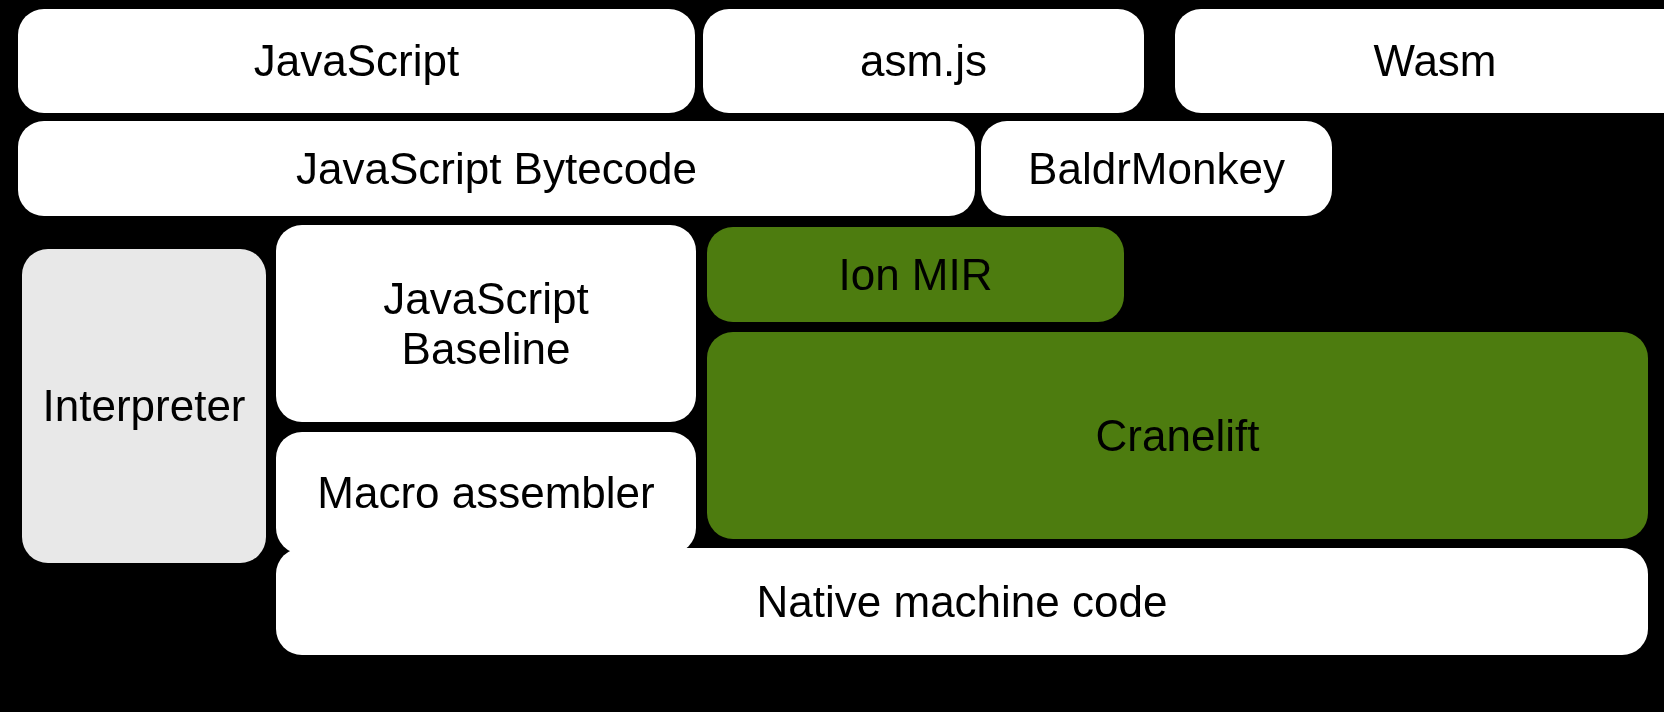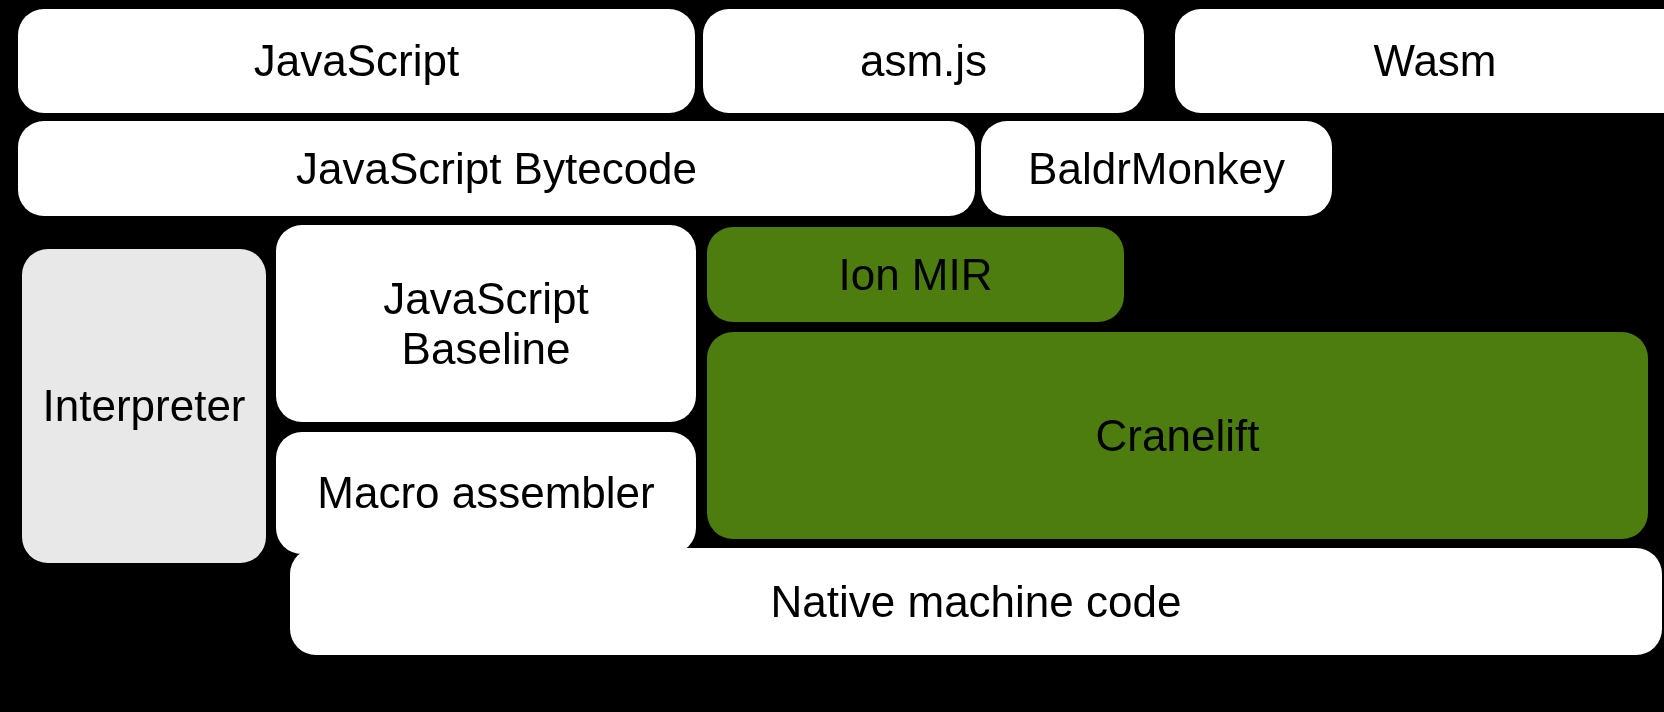--- a/index.html
+++ b/index.html
@@ -44,14 +44,14 @@
     <div class="node fill-white" style="left: 703px; top: 9px; width: 441px; height: 104px;">asm.js</div>
     <div class="node fill-white" style="left: 1128px; top: 9px; width: 520px; height: 104px; margin-left: 47px;">Wasm</div>
     <div class="node fill-white" style="left: 18px; top: 121px; width: 957px; height: 95px;">JavaScript Bytecode</div>
     <div class="node fill-white" style="left: 981px; top: 121px; width: 351px; height: 95px;">BaldrMonkey</div>
     <div class="node fill-gray" style="left: 22px; top: 225px; width: 244px; height: 314px; margin-top: 24px;">Interpreter</div>
     <div class="node fill-white" style="left: 276px; top: 225px; width: 420px; height: 197px;">JavaScript
 Baseline</div>
     <div class="node fill-white" style="left: 276px; top: 432px; width: 420px; height: 122px;">Macro assembler</div>
     <div class="node fill-green" style="left: 707px; top: 227px; width: 417px; height: 95px;">Ion MIR</div>
     <div class="node fill-pink" style="left: 707px; top: 332px; width: 941px; height: 207px;">Cranelift</div>
-    <div class="node fill-white" style="left: 290px; top: 548px; width: 1372px; height: 107px;">Native machine code</div>
+    <div class="node fill-white" style="left: 276px; top: 548px; width: 1372px; height: 107px;">Native machine code</div>
   </div>
 
 </body></html>

